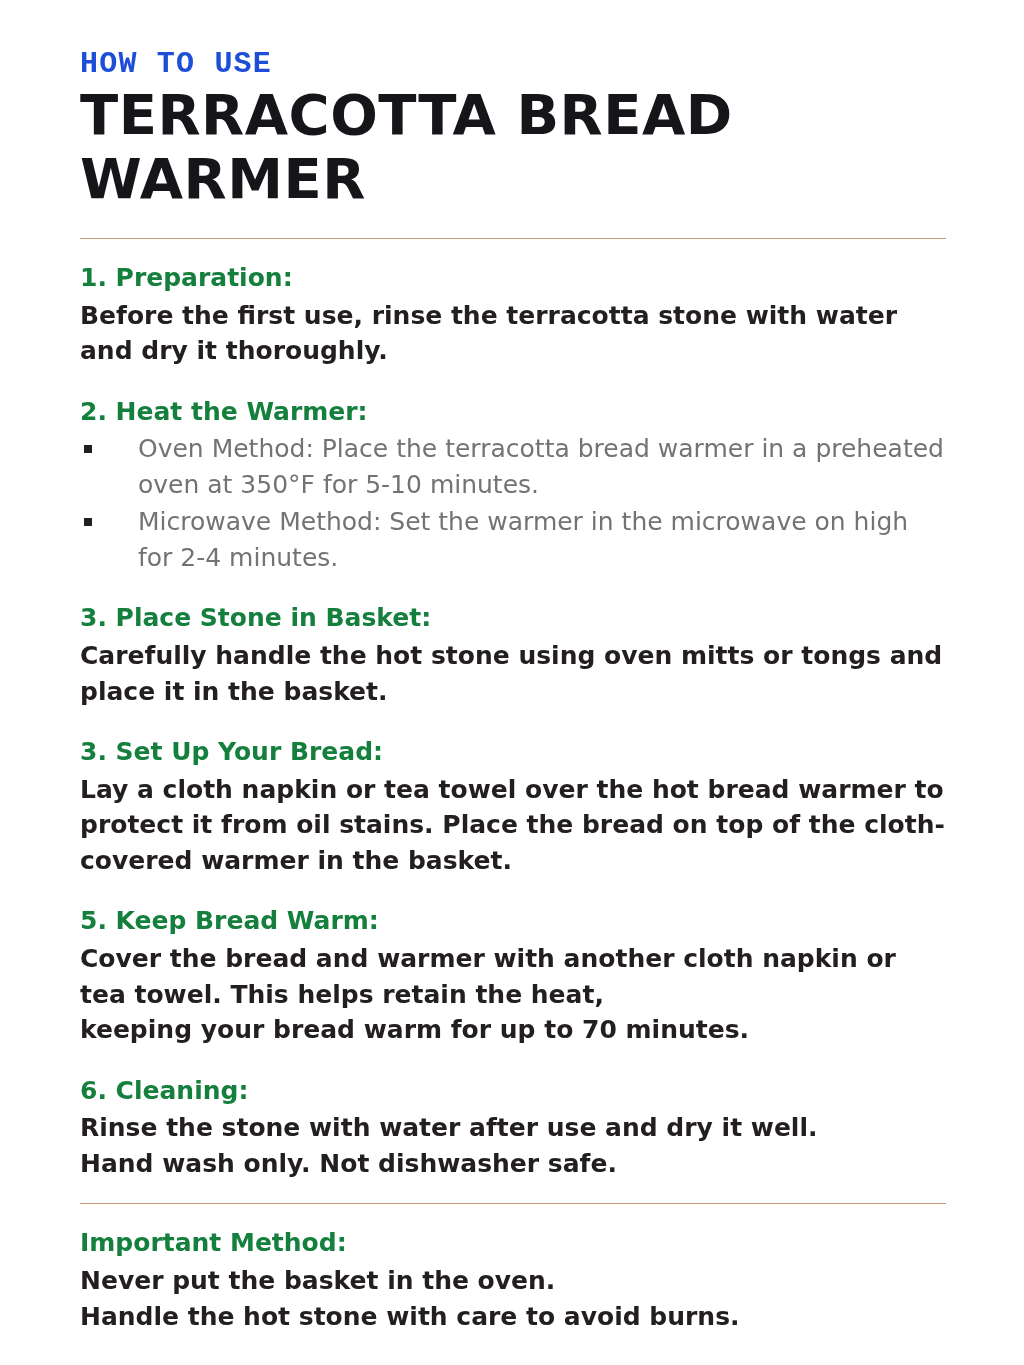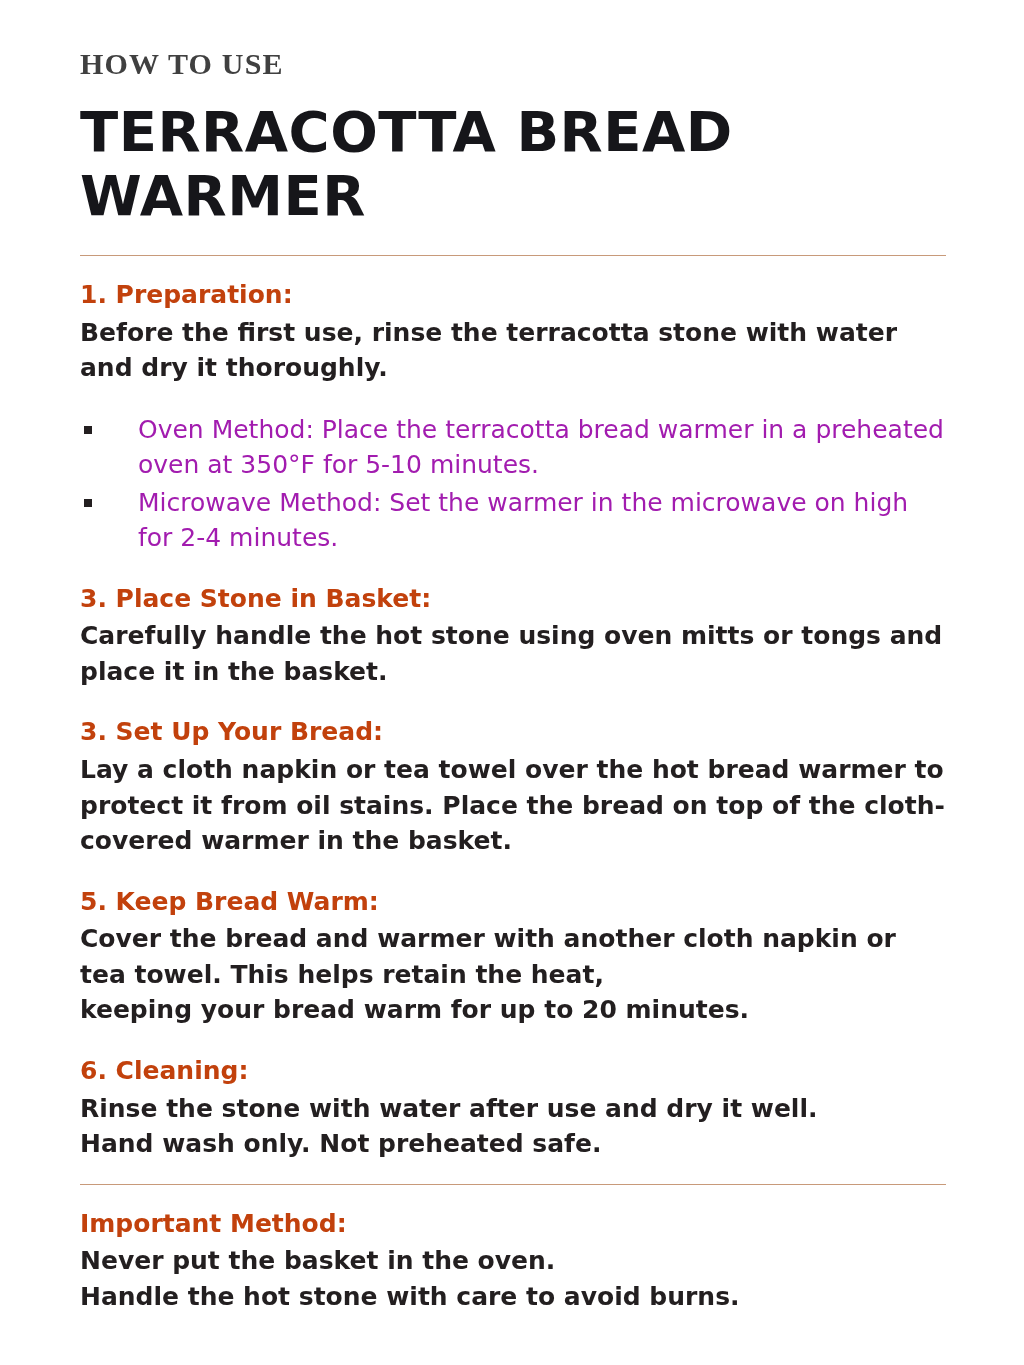--- a/index.html
+++ b/index.html
@@ -14,26 +14,26 @@
     color: #231f20;
     overflow: hidden;
   }
   .page {
     box-sizing: border-box;
     width: 1024px;
     height: 1365px;
     padding: 46px 78px 0 80px;
   }
   .kicker {
-    font-family: Liberation Serif, serif;
+    font-family: Liberation Mono, monospace;
     font-weight: bold;
     font-size: 30px;
     letter-spacing: 1.2px;
-    color: #404040;
-    margin: 0 0 18px 0;
+    color: #1d4ed8;
+    margin: 0 0 1px 0;
     line-height: 1.2;
   }
   .title {
     font-family: "DejaVu Sans", sans-serif;
     font-weight: bold;
     font-size: 56px;
     letter-spacing: 0.5px;
     color: #16161a;
     margin: 0;
     line-height: 1.15;
@@ -52,21 +52,21 @@
   }
   .section {
     margin-bottom: 26px;
   }
   .section:last-child {
     margin-bottom: 15px;
   }
   .sec-head {
     font-weight: bold;
     font-size: 25px;
-    color: #c2410c;
+    color: #15803d;
     margin: 0 0 3px 0;
     line-height: 1.35;
   }
   .sec-body {
     font-size: 25px;
     line-height: 1.42;
     color: #231f20;
     margin: 0;
     font-weight: 700;
   }
@@ -74,21 +74,21 @@
     list-style: none;
     margin: 2px 0 0 0;
     padding: 0;
   }
   .bullets li {
     position: relative;
     padding-left: 58px;
     font-size: 25px;
     line-height: 1.42;
     margin-bottom: 2px;
-    color: #a21caf;
+    color: #737373;
   }
   .bullets li .sq {
     position: absolute;
     left: 4px;
     top: 14px;
     width: 8px;
     height: 8px;
     background: #231f20;
     display: block;
   }
@@ -112,20 +112,21 @@
   <hr class="rule">
 
   <div class="content">
 
     <div class="section">
       <div class="sec-head">1. Preparation:</div>
       <p class="sec-body">Before the first use, rinse the terracotta stone with water and dry it thoroughly.</p>
     </div>
 
     <div class="section">
+      <div class="sec-head">2. Heat the Warmer:</div>
       <ul class="bullets">
         <li>
           <span class="sq"></span>
           <span>Oven Method: Place the terracotta bread warmer in a preheated oven at 350°F for 5-10 minutes.</span>
         </li>
         <li>
           <span class="sq"></span>
           <span>Microwave Method: Set the warmer in the microwave on high for 2-4 minutes.</span>
         </li>
       </ul>
@@ -137,27 +138,27 @@
     </div>
 
     <div class="section">
       <div class="sec-head">3. Set Up Your Bread:</div>
       <p class="sec-body">Lay a cloth napkin or tea towel over the hot bread warmer to protect it from oil stains. Place the bread on top of the cloth-covered warmer in the basket.</p>
     </div>
 
     <div class="section">
       <div class="sec-head">5. Keep Bread Warm:</div>
       <p class="sec-body" style="white-space: pre-line;">Cover the bread and warmer with another cloth napkin or tea towel. This helps retain the heat,
-keeping your bread warm for up to 20 minutes.</p>
+keeping your bread warm for up to 70 minutes.</p>
     </div>
 
     <div class="section">
       <div class="sec-head">6. Cleaning:</div>
       <p class="sec-body" style="white-space: pre-line;">Rinse the stone with water after use and dry it well.
-Hand wash only. Not preheated safe.</p>
+Hand wash only. Not dishwasher safe.</p>
     </div>
 
   </div>
 
   <hr class="rule bottom">
 
   <div class="notes">
     <div class="sec-head">Important Method:</div>
     <p class="sec-body" style="white-space: pre-line;">Never put the basket in the oven.
 Handle the hot stone with care to avoid burns.</p>

